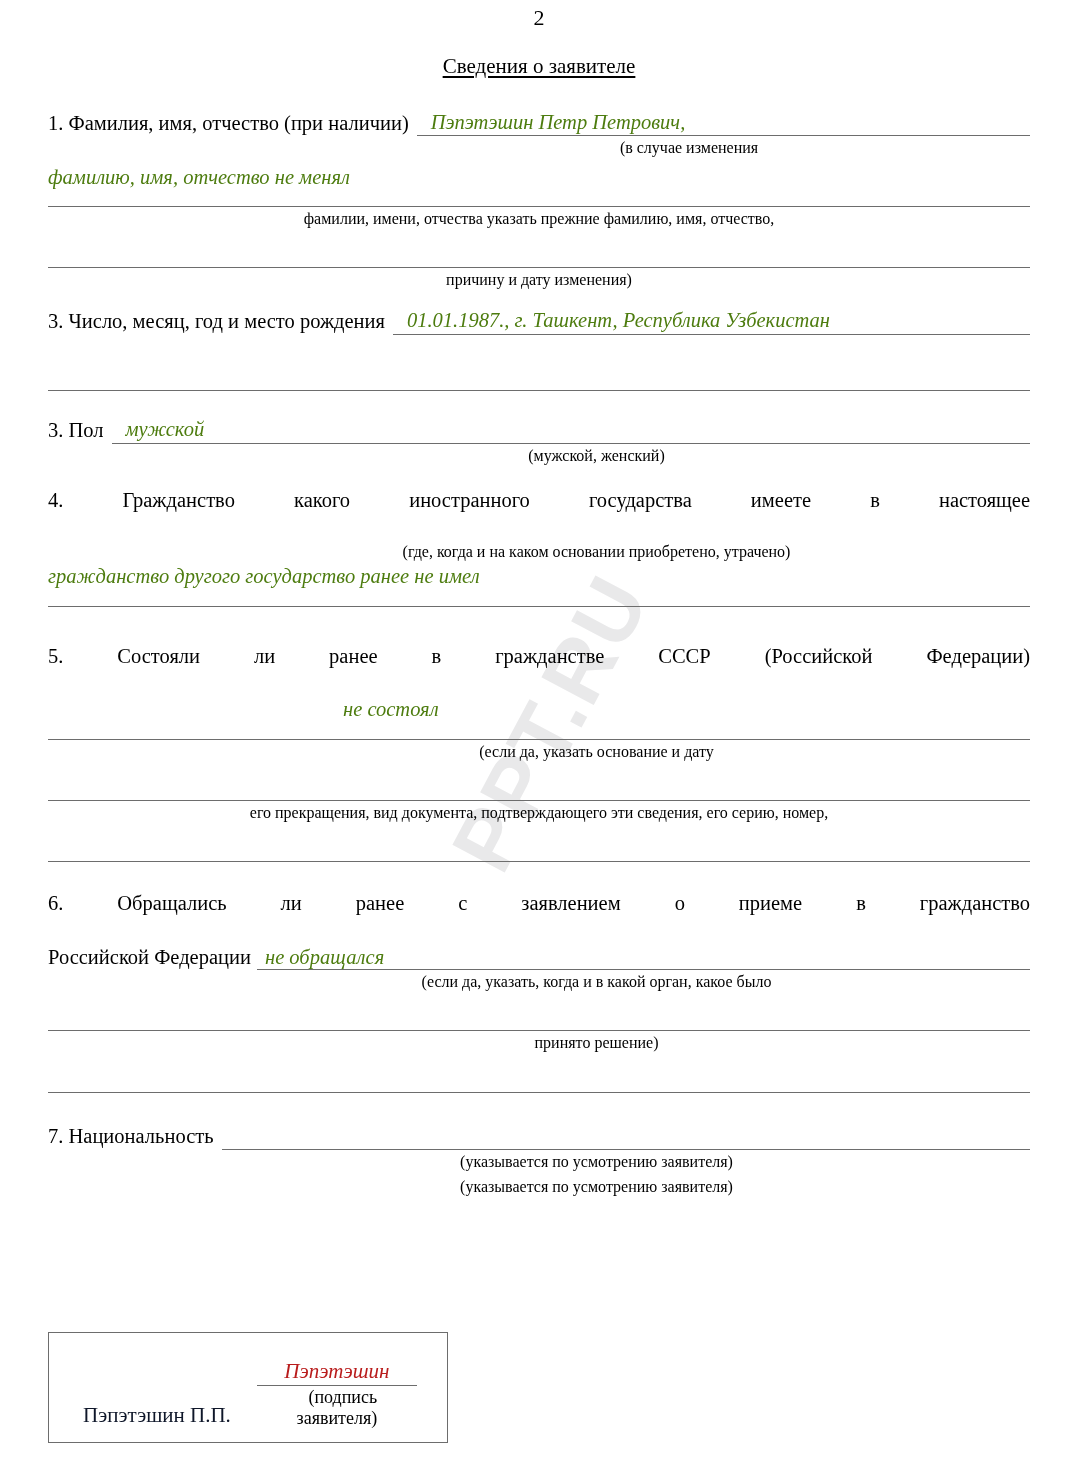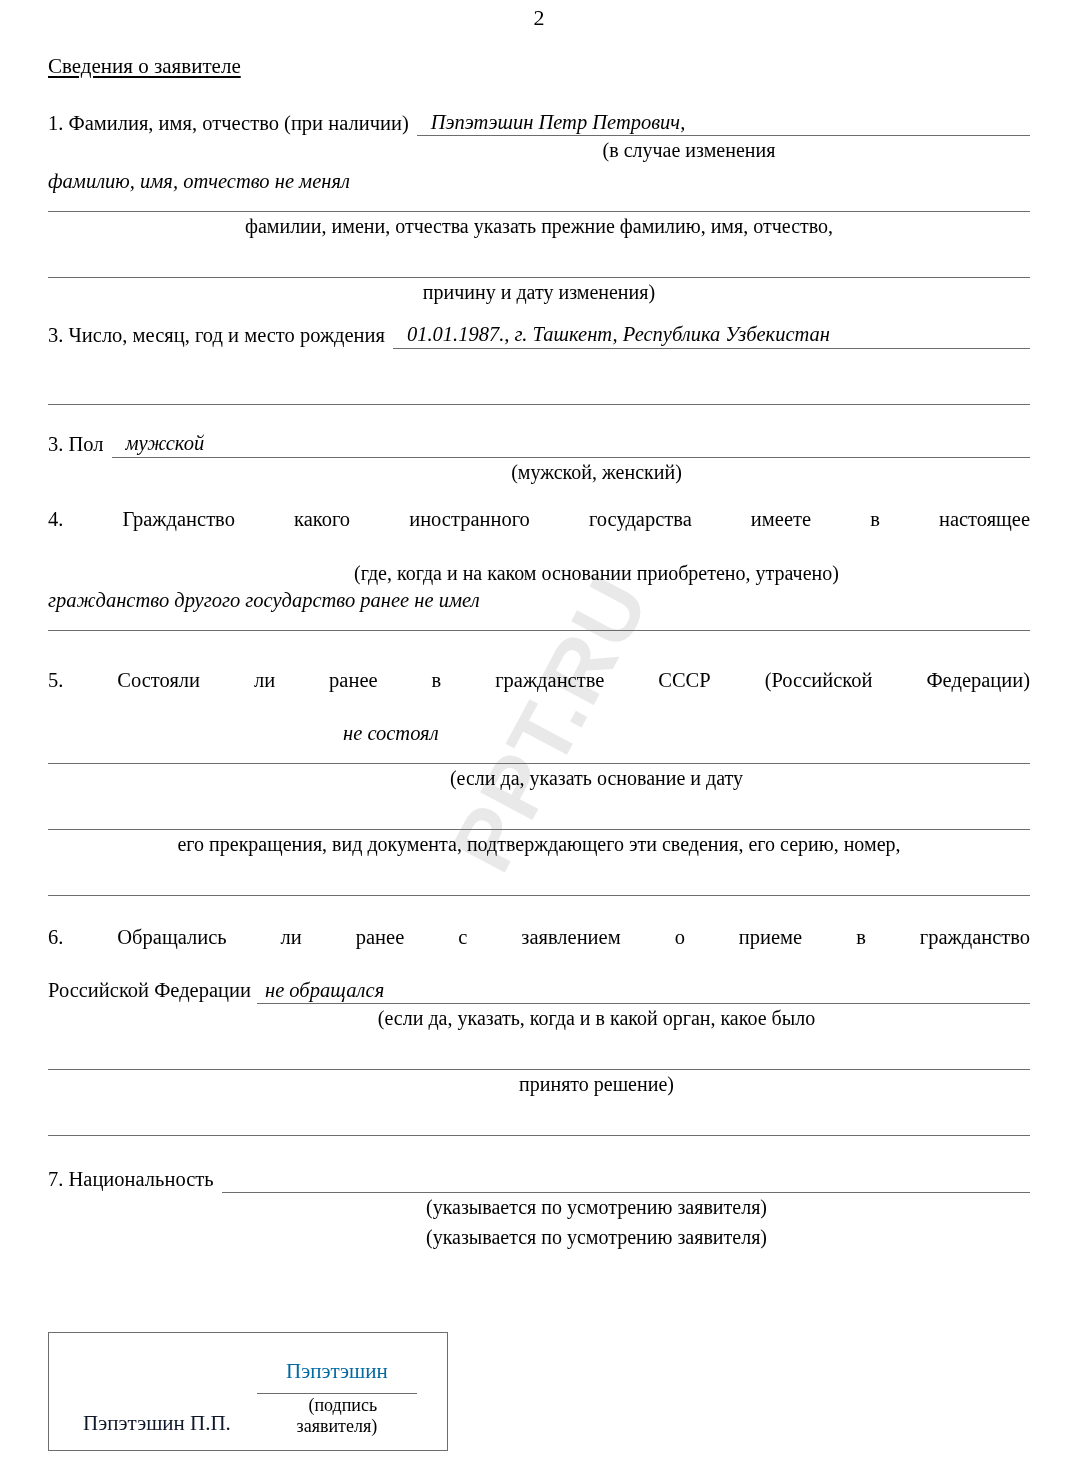--- a/index.html
+++ b/index.html
@@ -54,21 +54,21 @@
   }
 
   .page-number {
     text-align: center;
     font-size: 22px;
     padding-top: 6px;
     line-height: 1.1;
   }
 
   .doc-title {
-    text-align: left;
+    text-align: center;
     font-size: 21px;
     margin-top: 24px;
     margin-bottom: 0;
     line-height: 1.2;
   }
   .doc-title span {
     text-decoration: underline;
     text-underline-offset: 3px;
   }
 
@@ -111,29 +111,29 @@
     border-bottom: 1.6px solid #6d6d6d;
     min-height: 26px;
     width: 100%;
     box-sizing: border-box;
     display: flex;
     align-items: flex-end;
     padding-bottom: 1px;
   }
 
   .ink {
-    color: #000000;
+    color: #4d7c0f;
     font-style: italic;
     font-size: 20.5px;
     white-space: nowrap;
     line-height: 1.15;
   }
 
   .hint {
-    font-size: 20px;
+    font-size: 16px;
     line-height: 1.2;
     display: block;
   }
   .hint.center {
     text-align: center;
   }
   .hint.shift-a {
     text-align: center;
     padding-left: 300px;
   }
@@ -225,26 +225,27 @@
     white-space: nowrap;
     padding-right: 26px;
   }
   .sig-auto-wrap {
     display: flex;
     flex-direction: column;
     align-items: center;
     width: 160px;
   }
   .sig-auto {
-    color: #0369a1;
+    color: #b91c1c;
+    font-style: italic;
     font-size: 21px;
     border-bottom: 1.6px solid #6d6d6d;
     width: 100%;
     text-align: center;
-    padding-bottom: 9px;
+    padding-bottom: 1px;
     box-sizing: border-box;
   }
   .sig-caption {
     font-size: 18px;
     text-align: right;
     line-height: 1.15;
     padding-top: 1px;
   }
   .sig-caption span { display: block; }
 </style>

